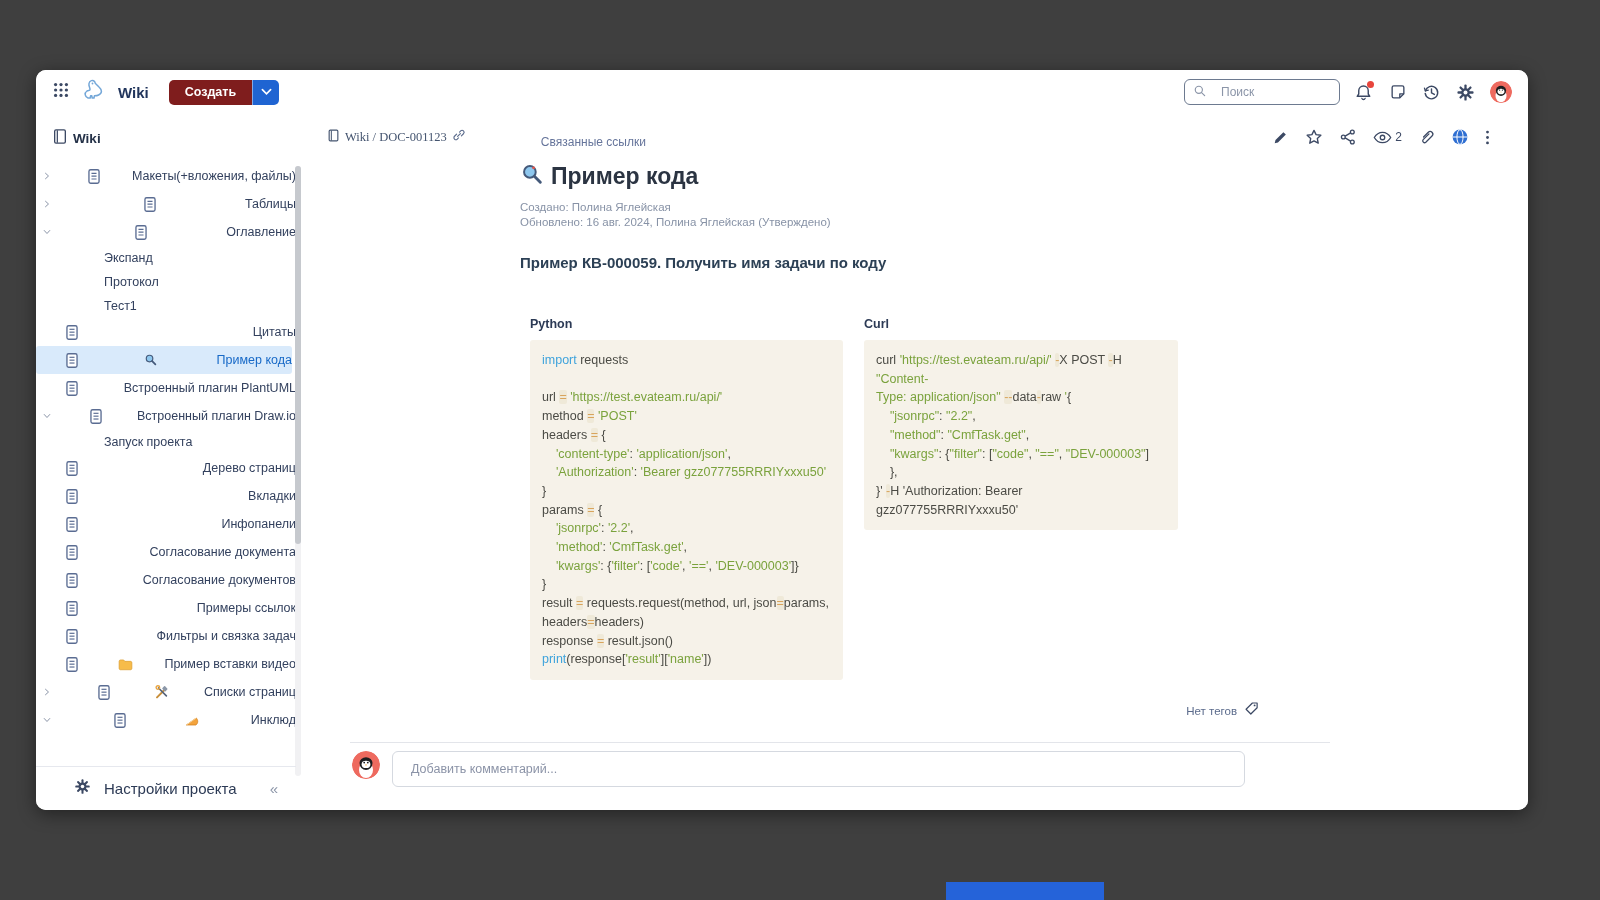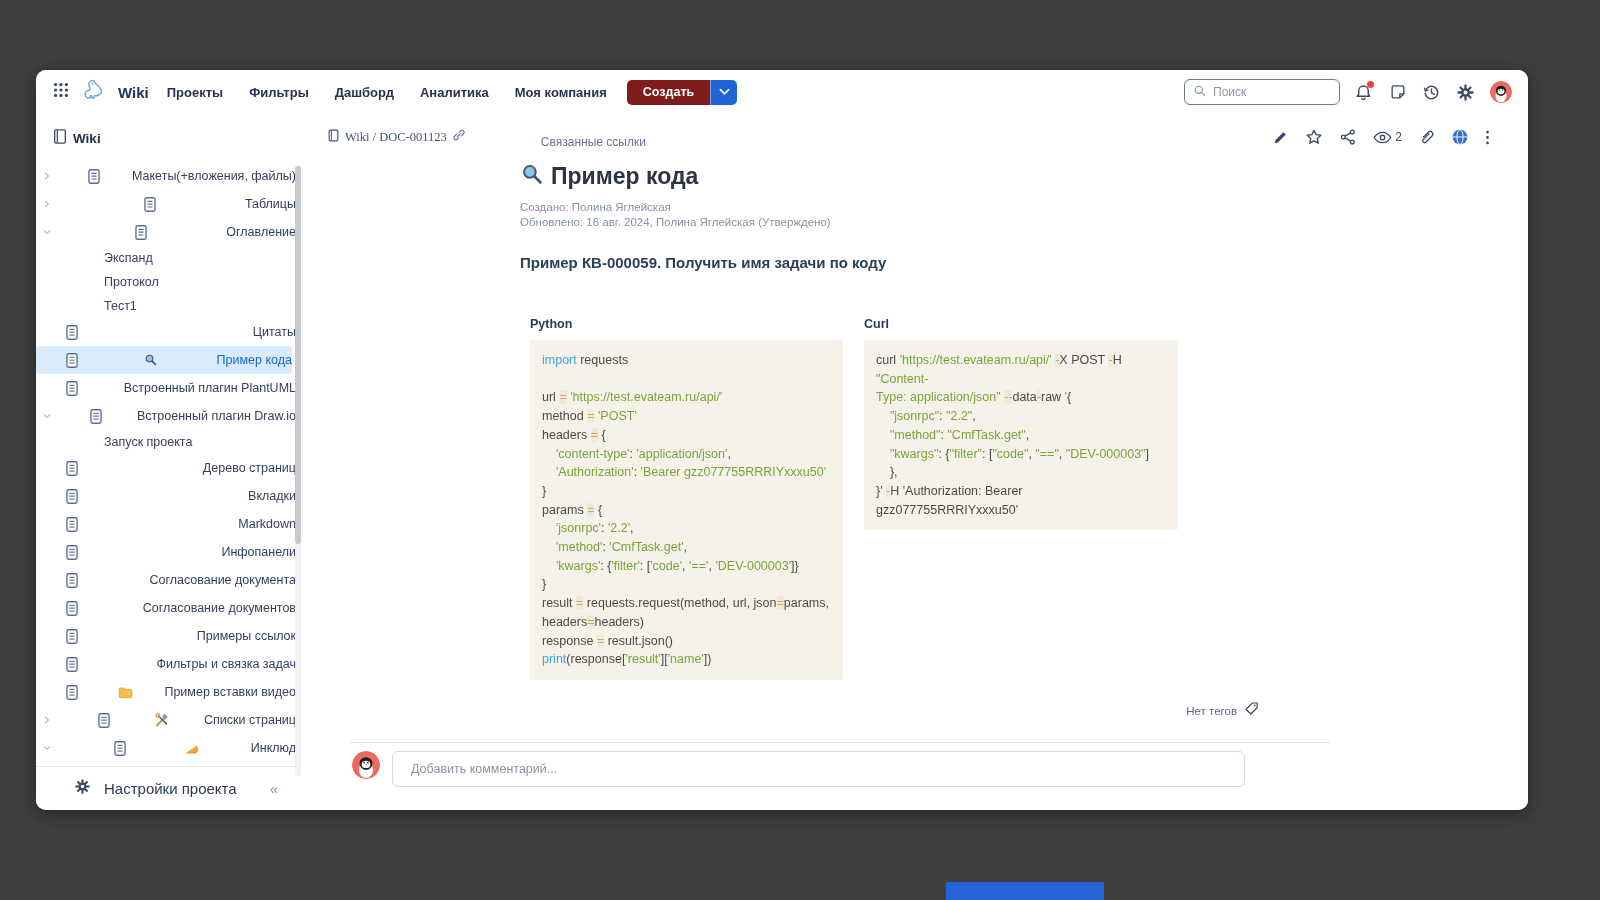--- a/index.html
+++ b/index.html
@@ -13,21 +13,21 @@
   
   #topbar { position:absolute; left:0; top:0; right:0; height:44px; display:flex; align-items:center; padding:0 16px; background:#fff; }
   .tb-left { display:flex; align-items:center; gap:12px; }
   #logo-text { font-size:15px; font-weight:700; color:#21355c; margin-left:-2px; }
   #topnav { display:flex; align-items:center; gap:26px; margin-left:18px; }
   .nav-item { font-size:13px; font-weight:600; color:#27344e; cursor:pointer; white-space:nowrap; }
   #create-btn { display:flex; margin-left:20px; border-radius:5px; overflow:hidden; height:25px; }
   #create-main { background:#7f1d1d; color:#fff; font-size:12.5px; font-weight:600; padding:0 16px; display:flex; align-items:center; }
   #create-caret { background:#1f64d2; border-left:1px solid rgba(255,255,255,.45); width:27px; display:flex; align-items:center; justify-content:center; }
   .tb-spacer { flex:1; }
-  #search-box { display:flex; align-items:center; gap:6px; width:156px; height:26px; border:1.5px solid #6d7a90; border-radius:6px; padding:0 8px; margin-right:14px; }
+  #search-box { display:flex; align-items:center; gap:14px; width:156px; height:26px; border:1.5px solid #6d7a90; border-radius:6px; padding:0 8px; margin-right:14px; }
   #search-box span { font-size:12px; color:#8b95a8; }
   .tb-icons { display:flex; align-items:center; gap:15px; }
   .tb-icons .icn { position:relative; width:19px; height:19px; display:flex; align-items:center; justify-content:center; cursor:pointer; }
   .red-dot { position:absolute; right:-1px; top:-2px; width:7px; height:7px; border-radius:50%; background:#e8453c; }
   .avatar { width:22px; height:22px; border-radius:50%; overflow:hidden; flex:none; cursor:pointer; }
 
   
   #sidebar { position:absolute; left:0; top:44px; width:274px; bottom:0; background:#fff; }
   #sb-header { display:flex; align-items:center; gap:5px; padding:14px 0 10px 16px; font-size:13.5px; font-weight:700; color:#253248; }
   #sb-tree { position:absolute; left:0; top:48px; right:14px; bottom:48px; overflow:hidden; }
@@ -100,27 +100,20 @@
                 <circle cx="10" cy="16" r="1.8"></circle>
                 <circle cx="16" cy="16" r="1.8"></circle>
               </g>
             </svg></span>
         <span class="icn"><svg width="26" height="24" viewBox="0 0 26 24">
               <path d="M6 20c-3-1-4-5-1-7 1.5-.8 3 0 3-1.5 0-2.5-1.5-3-1-6 .5-3.2 4-3.8 5.5-2 .7.8.4 1.6 1.2 2.3l3.3 3.2c3 2.7 3.6 6-0.4 8-1.5.8-3 .8-4.2.8l-.4 2.2h-1.8l-.4-2.2h-1.2l-.4 2.2H6z" fill="none" stroke="#74a7d8" stroke-width="1.5" stroke-linejoin="round"></path>
               <circle cx="10.5" cy="5.5" r=".9" fill="#74a7d8"></circle>
             </svg></span>
         <span id="logo-text">Wiki</span>
       </div>
-      <nav id="topnav">
-          <span class="nav-item">Проекты</span>
-          <span class="nav-item">Фильтры</span>
-          <span class="nav-item">Дашборд</span>
-          <span class="nav-item">Аналитика</span>
-          <span class="nav-item">Моя компания</span>
-        </nav>
       <div id="create-btn">
         <div id="create-main">Создать</div>
         <div id="create-caret">
             <svg width="11" height="8" viewBox="0 0 12 8">
               <polyline points="1.5,1.5 6,6 10.5,1.5" fill="none" stroke="#fff" stroke-width="1.8" stroke-linecap="round"></polyline>
             </svg>
           </div>
       </div>
       <div class="tb-spacer"></div>
       <div id="search-box">
@@ -323,31 +316,20 @@
           </div>
           <div class="tree-row">
             <span class="doc-ic">
               <svg width="16" height="17" viewBox="0 0 19 20">
                 <rect x="3.5" y="2" width="12" height="16" rx="2" fill="#fff" stroke="#5a6c92" stroke-width="1.6"></rect>
                 <line x1="6.5" y1="6.2" x2="12.5" y2="6.2" stroke="#5a6c92" stroke-width="1.4"></line>
                 <line x1="6.5" y1="9.6" x2="12.5" y2="9.6" stroke="#5a6c92" stroke-width="1.4"></line>
                 <line x1="6.5" y1="13" x2="12.5" y2="13" stroke="#5a6c92" stroke-width="1.4"></line>
               </svg>
             </span>
-            <span class="tree-label">Markdown</span>
-          </div>
-          <div class="tree-row">
-            <span class="doc-ic">
-              <svg width="16" height="17" viewBox="0 0 19 20">
-                <rect x="3.5" y="2" width="12" height="16" rx="2" fill="#fff" stroke="#5a6c92" stroke-width="1.6"></rect>
-                <line x1="6.5" y1="6.2" x2="12.5" y2="6.2" stroke="#5a6c92" stroke-width="1.4"></line>
-                <line x1="6.5" y1="9.6" x2="12.5" y2="9.6" stroke="#5a6c92" stroke-width="1.4"></line>
-                <line x1="6.5" y1="13" x2="12.5" y2="13" stroke="#5a6c92" stroke-width="1.4"></line>
-              </svg>
-            </span>
             <span class="tree-label">Инфопанели</span>
           </div>
           <div class="tree-row">
             <span class="doc-ic">
               <svg width="16" height="17" viewBox="0 0 19 20">
                 <rect x="3.5" y="2" width="12" height="16" rx="2" fill="#fff" stroke="#5a6c92" stroke-width="1.6"></rect>
                 <line x1="6.5" y1="6.2" x2="12.5" y2="6.2" stroke="#5a6c92" stroke-width="1.4"></line>
                 <line x1="6.5" y1="9.6" x2="12.5" y2="9.6" stroke="#5a6c92" stroke-width="1.4"></line>
                 <line x1="6.5" y1="13" x2="12.5" y2="13" stroke="#5a6c92" stroke-width="1.4"></line>
               </svg>

